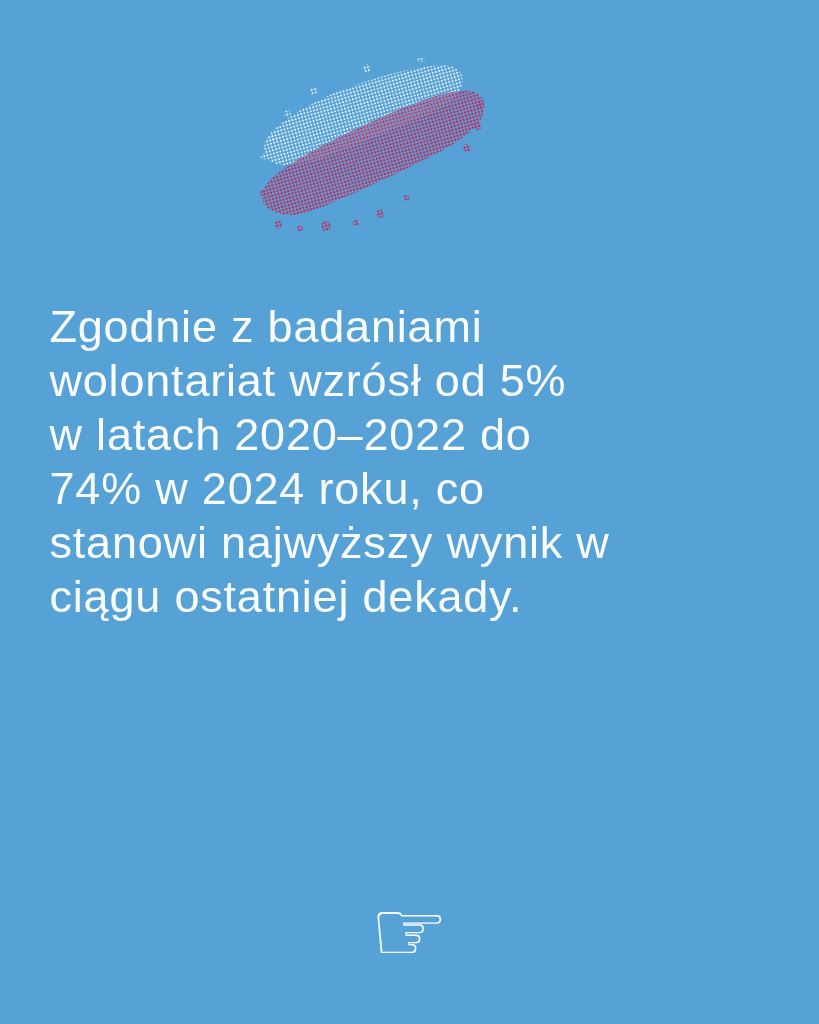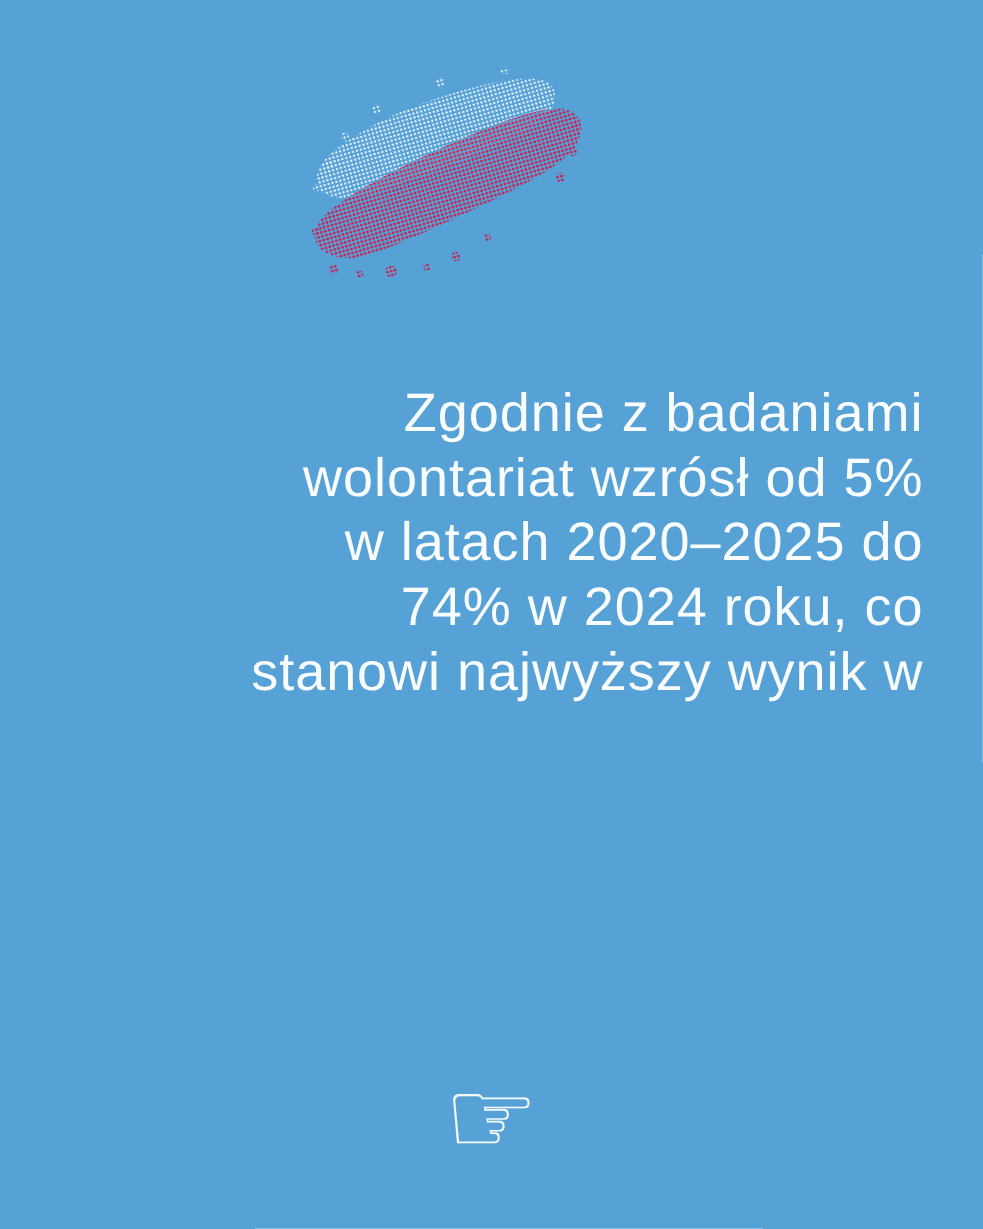--- a/index.html
+++ b/index.html
@@ -17,27 +17,26 @@
     top: 58px;
     width: 262px;
     height: 178px;
   }
   .text-block {
     position: absolute;
     left: 50%;
     top: 300px;
     transform: translateX(-50%);
     width: 720px;
-    text-align: right;
+    text-align: left;
     color: #fafdff;
     font-size: 45px;
     line-height: 54px;
     letter-spacing: 0.8px;
     font-weight: 400;
-    margin-top: 17px;
   }
   .text-line { white-space: nowrap; }
   .hand-wrap {
     position: absolute;
     left: 0;
     right: 0;
     top: 888px;
     text-align: center;
   }
   .hand-glyph {
@@ -84,22 +83,23 @@
         <circle cx="225" cy="118" r="4" fill="url(#dotsRed)"></circle>
         <circle cx="122" cy="158" r="4" fill="url(#dotsRed)"></circle>
         <circle cx="152" cy="150" r="3" fill="url(#dotsRed)"></circle>
       </g>
     </svg>
   </div>
 
   <div class="text-block">
     <div class="text-line">Zgodnie z badaniami</div>
     <div class="text-line">wolontariat wzrósł od 5%</div>
-    <div class="text-line">w latach 2020–2025 do</div>
+    <div class="text-line">w latach 2020–2022 do</div>
     <div class="text-line">74% w 2024 roku, co</div>
     <div class="text-line">stanowi najwyższy wynik w</div>
+    <div class="text-line">ciągu ostatniej dekady.</div>
   </div>
 
   <div class="hand-wrap">
     <span class="hand-glyph">☞</span>
   </div>
 
 </div>
 
 </body></html>

